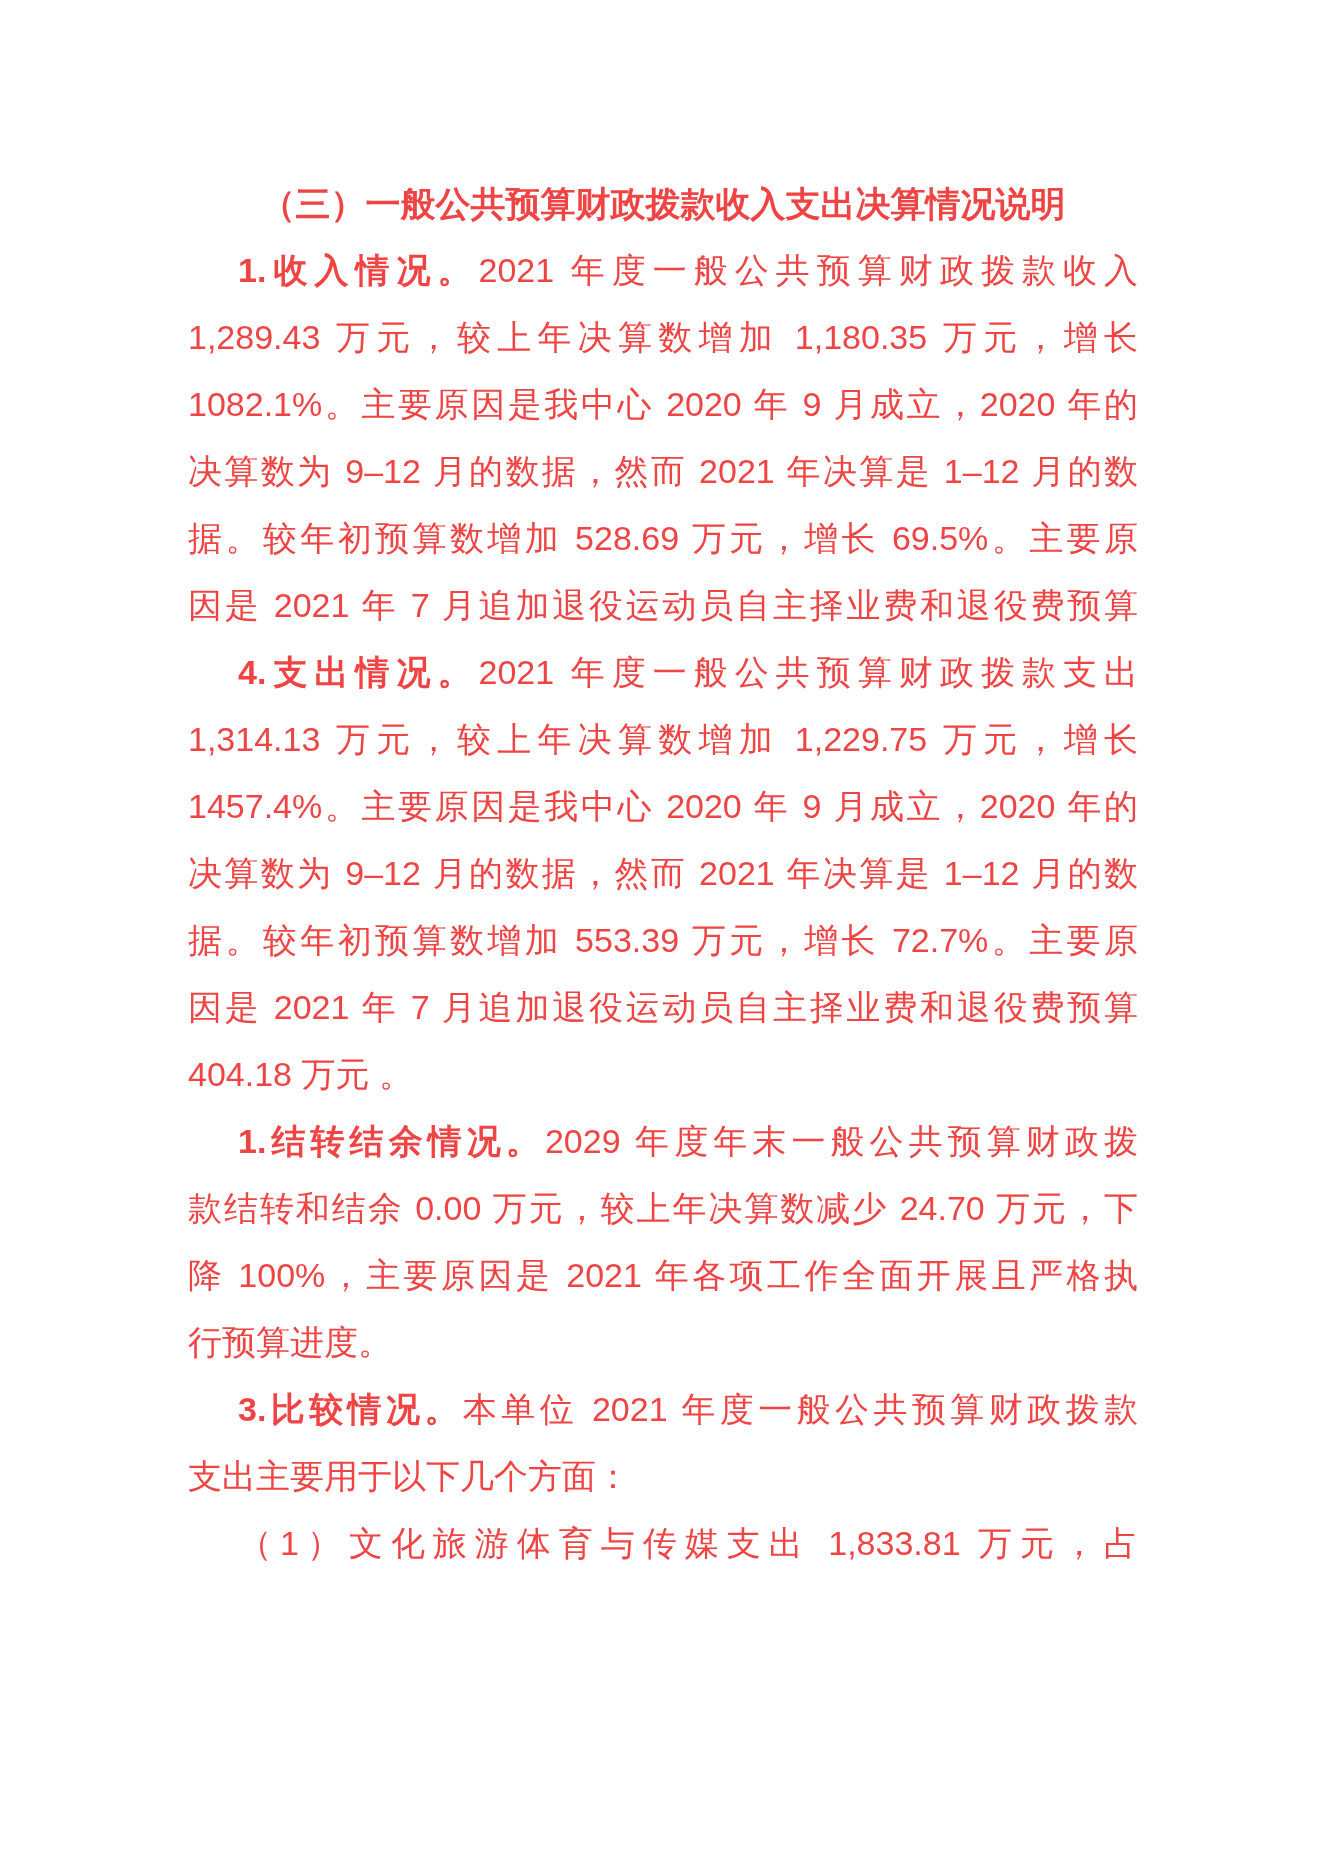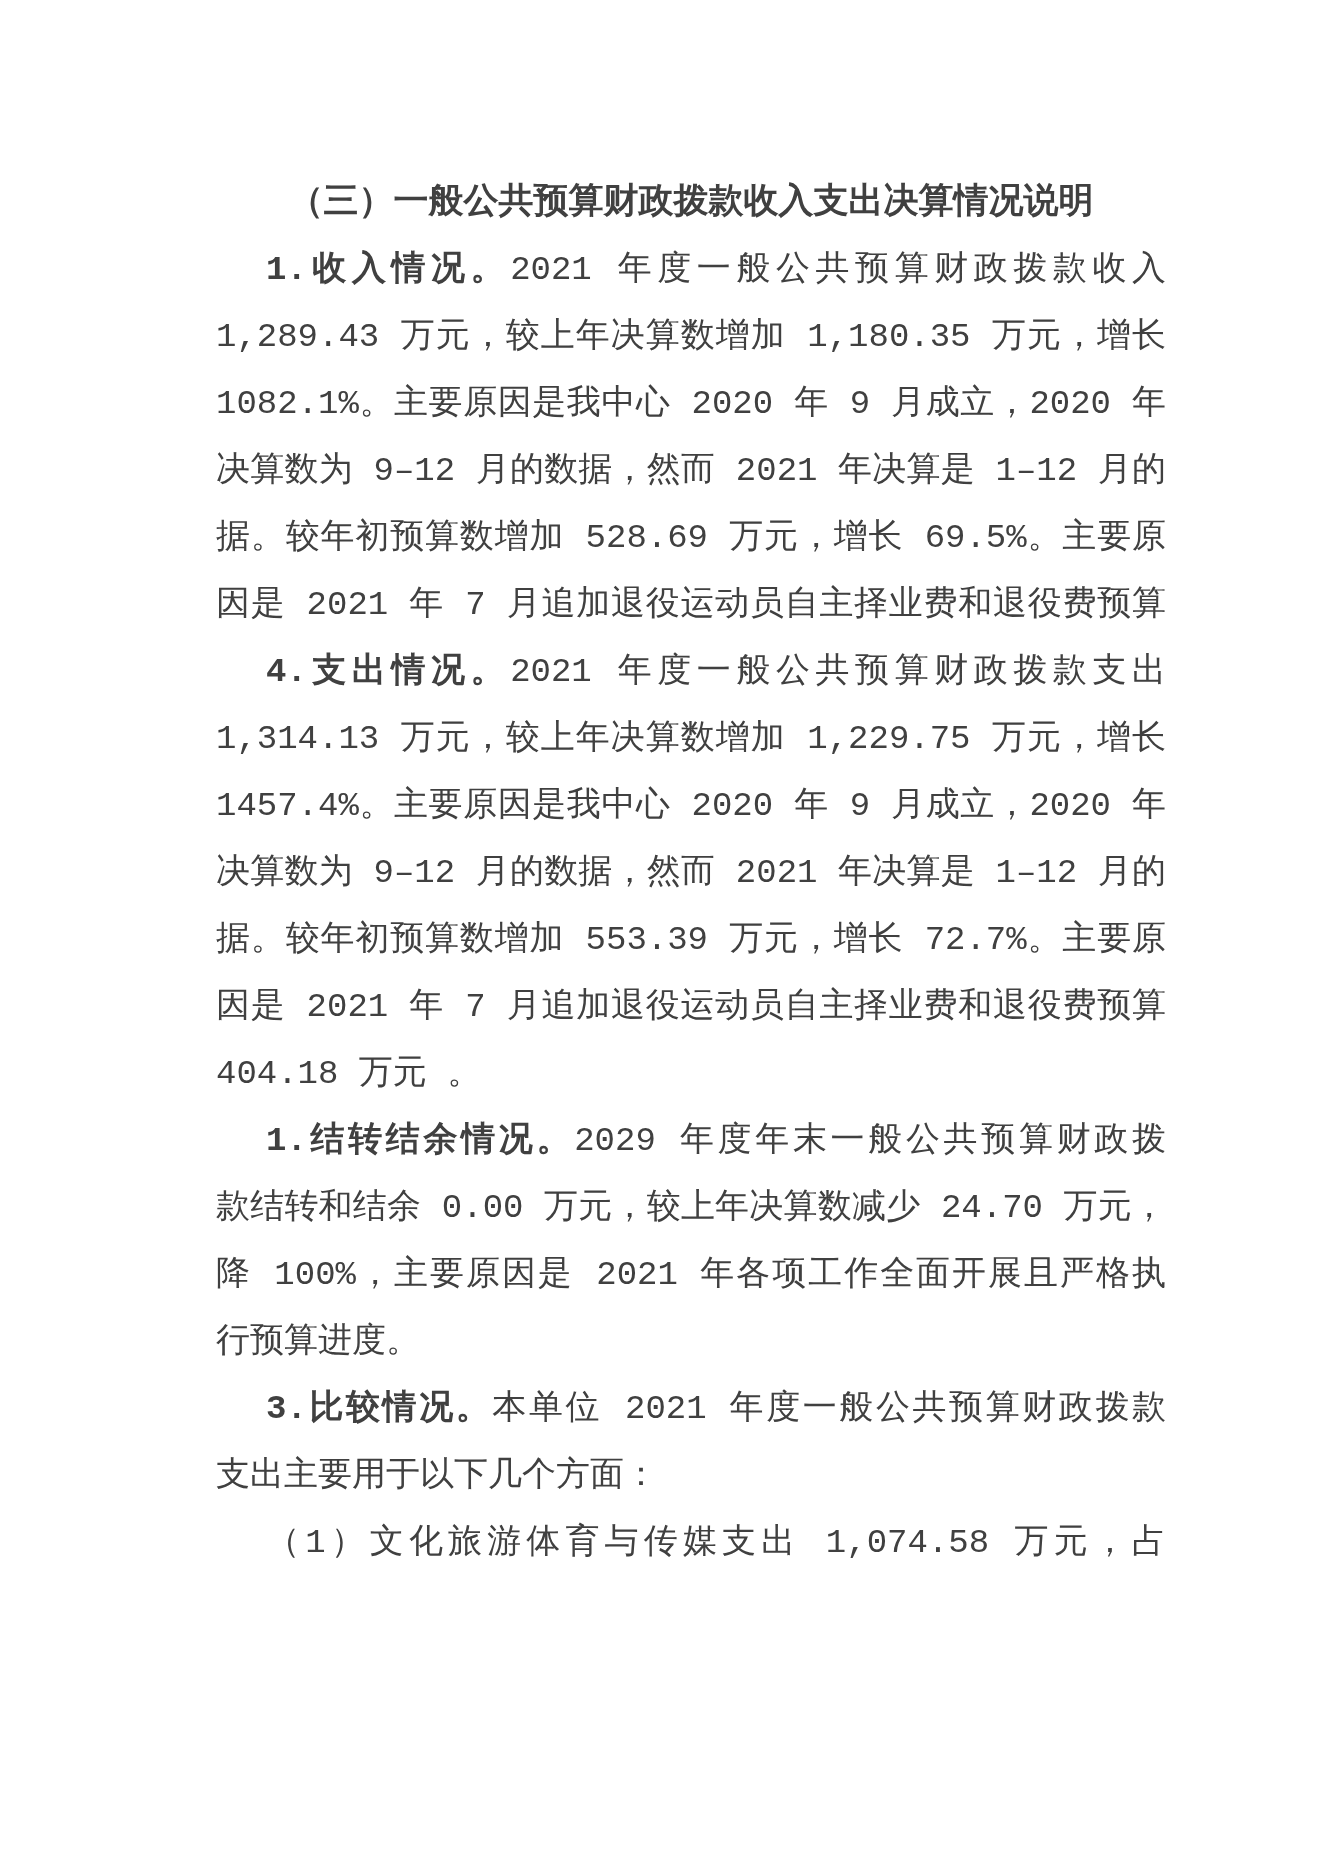--- a/index.html
+++ b/index.html
@@ -9,25 +9,25 @@
   }
   .page {
     position: relative;
     width: 1324px;
     height: 1871px;
     background: #ffffff;
     overflow: hidden;
   }
   .content {
     position: absolute;
-    left: 216px;
+    left: 188px;
     top: 170px;
     width: 950px;
-    color: #404040;
-    font-family: Liberation Mono, monospace;
+    color: #ef4444;
+    font-family: Liberation Sans, sans-serif;
     font-size: 34px;
   }
   .title {
     margin: 0;
     height: 67px;
     line-height: 67px;
     font-size: 35px;
     font-weight: bold;
     text-align: center;
     white-space: nowrap;
@@ -74,16 +74,16 @@
     <div class="ln end">404.18 万元 。</div>
 
     <div class="ln ind"><span class="b">1.结转结余情况。</span><span>2029 年度年末一般公共预算财政拨</span></div>
     <div class="ln">款结转和结余 0.00 万元，较上年决算数减少 24.70 万元，下</div>
     <div class="ln">降 100%，主要原因是 2021 年各项工作全面开展且严格执</div>
     <div class="ln end">行预算进度。</div>
 
     <div class="ln ind"><span class="b">3.比较情况。</span><span>本单位 2021 年度一般公共预算财政拨款</span></div>
     <div class="ln end">支出主要用于以下几个方面：</div>
 
-    <div class="ln ind">（1）文化旅游体育与传媒支出 1,074.58 万元，占</div>
+    <div class="ln ind">（1）文化旅游体育与传媒支出 1,833.81 万元，占</div>
 
   </div>
 </div>
 
 </body></html>

